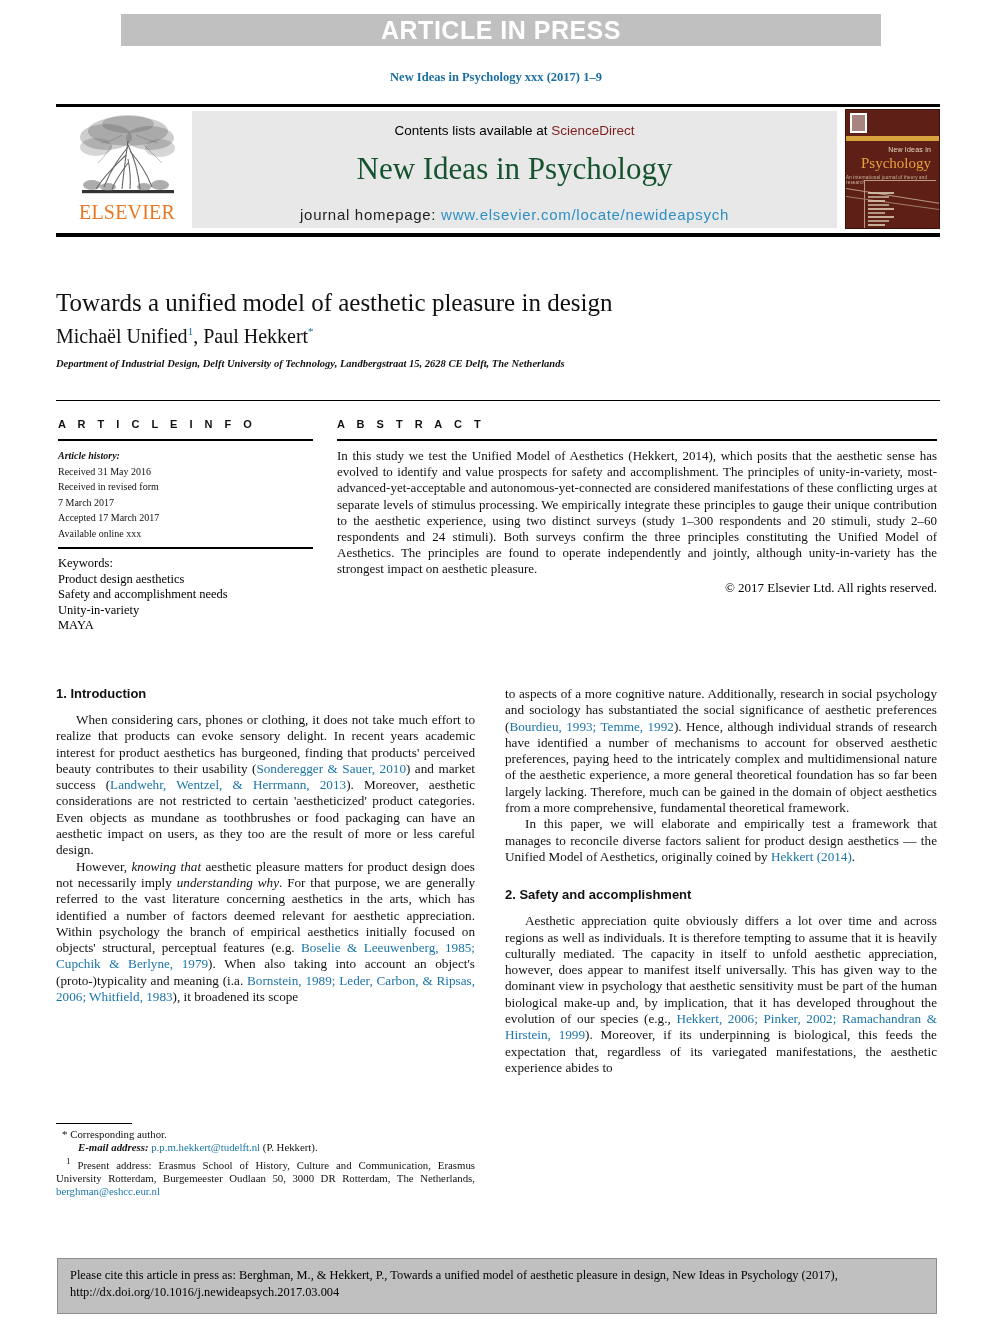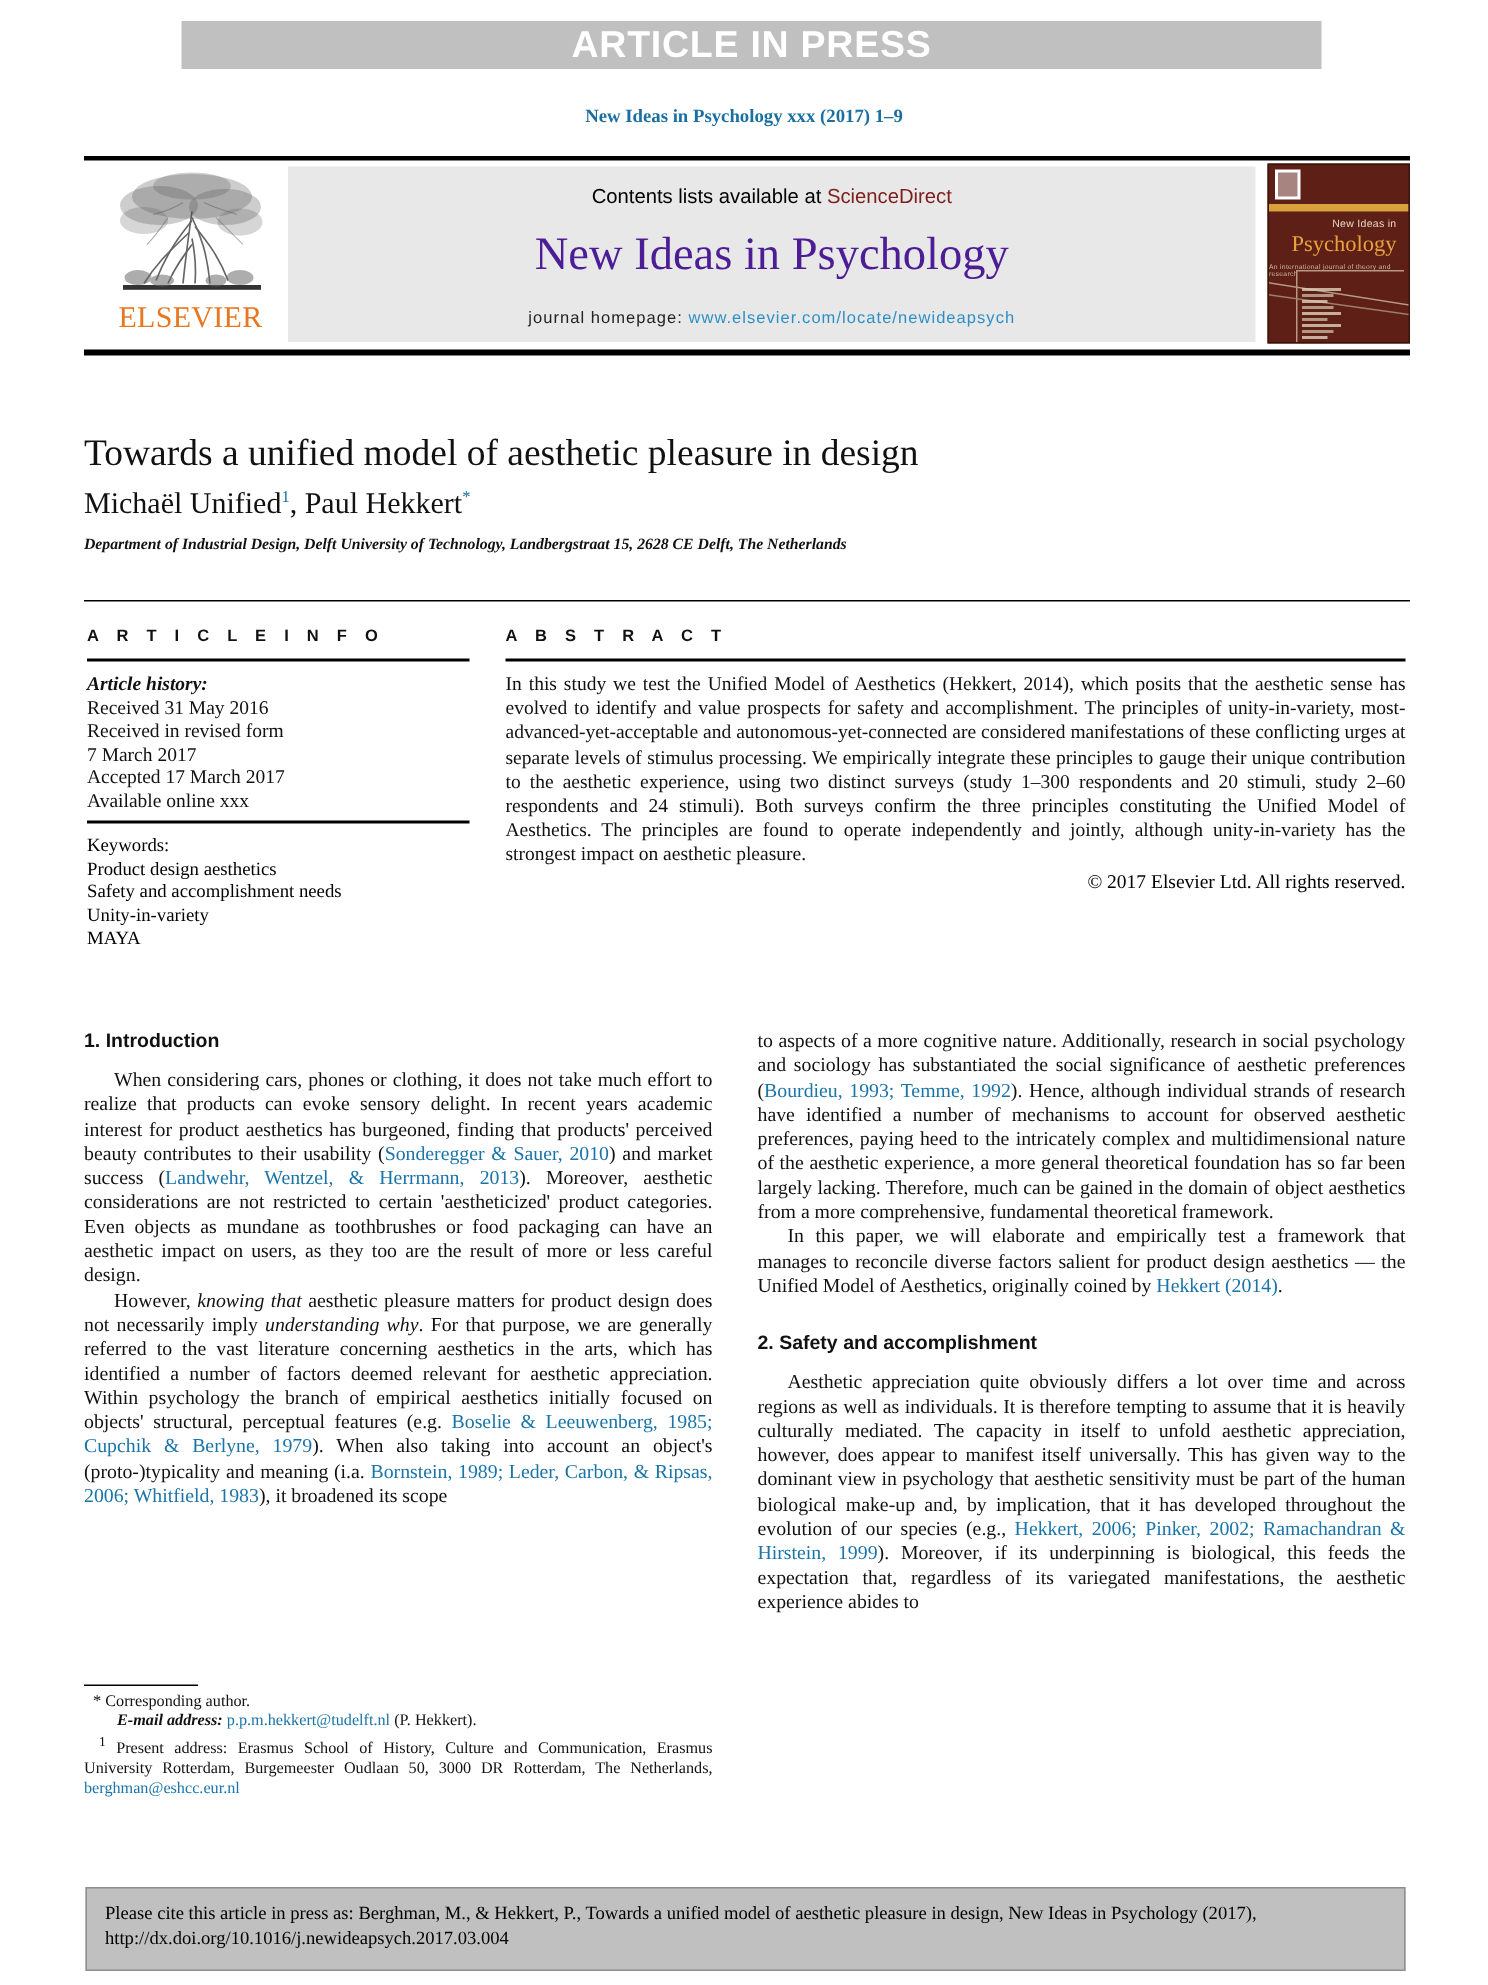--- a/index.html
+++ b/index.html
@@ -60,25 +60,25 @@
     background: #e8e8e8;
   }
   .contents-line {
     position: absolute; top: 12px; left: 0; width: 100%;
     text-align: center; font-family: "Liberation Sans", sans-serif; font-size: 13.5px;
   }
   .contents-line .sd { color: #7f1d1d; }
   .journal-name {
     position: absolute; top: 40px; left: 0; width: 100%;
     text-align: center; font-family: "Liberation Serif", serif;
-    font-size: 31px; color: #4c1d95;
+    font-size: 31px; color: #14532d;
   }
   .homepage-line {
     position: absolute; top: 95px; left: 0; width: 100%;
-    text-align: center; font-family: "Liberation Sans", sans-serif; font-size: 11px;
+    text-align: center; font-family: "Liberation Sans", sans-serif; font-size: 15px;
     letter-spacing: .7px;
   }
   .homepage-line .lbl { color: #222; }
   .homepage-line .url { color: #2e8fc4; }
 
   .cover-thumb {
     position: absolute; left: 789px; top: 2px; width: 95px; height: 120px;
     background: #5e1f16;
     overflow: hidden;
     border: 1px solid #3b120c;
@@ -130,21 +130,21 @@
   .abs-col  { position: absolute; left: 337px; top: 418px; width: 600px; }
 
   .sec-head {
     font-family: "Liberation Sans", sans-serif; font-weight: bold;
     font-size: 11px; letter-spacing: 4.5px; color:#111;
   }
   .hr-thin { height:2px; background:#000; margin-top:9px; }
   .hr-thin2 { height:2px; background:#000; margin-top:6px; margin-bottom:7px;}
 
   .info-body {
-    font-family:"Liberation Serif", serif; font-size:13px; line-height:15.5px; color:#111;
+    font-family:"Liberation Serif", serif; font-size:10px; line-height:15.5px; color:#111;
     margin-top: 7px;
   }
   .info-body .it { font-style: italic; font-weight: bold; }
   .kw-block { margin-top: 2px; font-family:"Liberation Serif", serif; font-size:12.5px; line-height:15.5px;}
 
   .abstract-body {
     font-family:"Liberation Serif", serif; font-size:13px; line-height:16.2px;
     text-align: justify; color:#111; margin-top:7px;
   }
   .copyright { text-align: right; margin-top: 2px; font-size:13px; font-family:"Liberation Serif", serif;}

